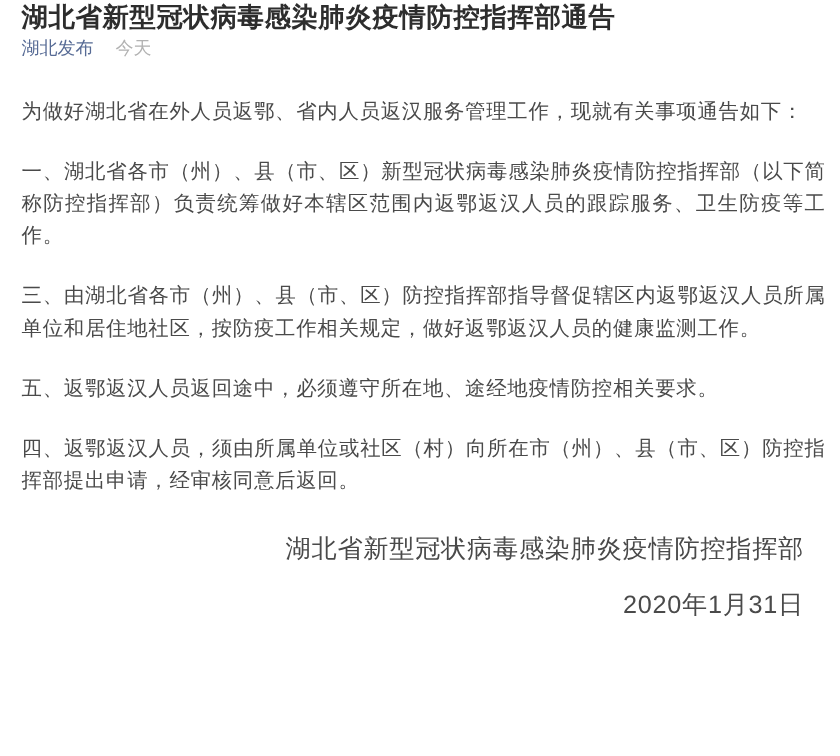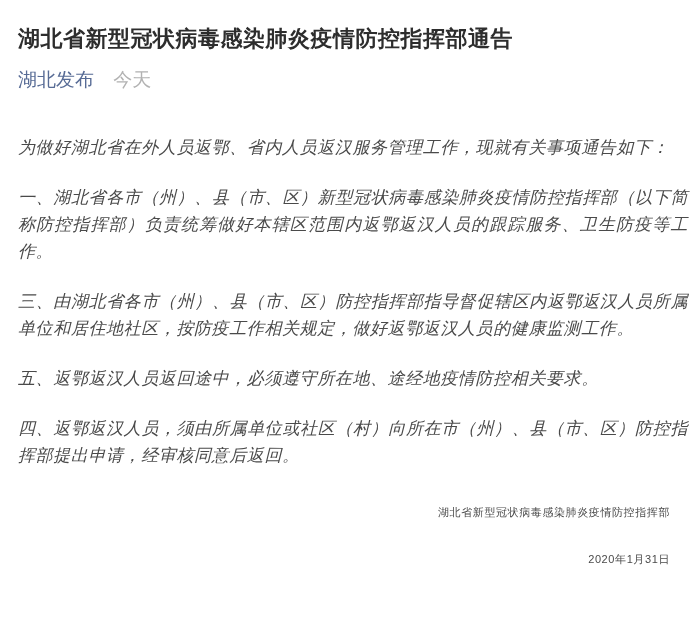--- a/index.html
+++ b/index.html
@@ -7,59 +7,57 @@
     width: 700px;
     height: 630px;
     background: #ffffff;
     font-family: "Liberation Sans", "DejaVu Sans", sans-serif;
     overflow: hidden;
   }
   .page {
     width: 700px;
     height: 554px;
     background: #ffffff;
-    padding: 24px 12px 0 18px;
+    padding: 0 12px 0 18px;
   }
   .title {
     font-size: 22px;
     font-weight: bold;
     color: #2d2d2d;
     line-height: 30px;
     letter-spacing: 0.5px;
   }
   .meta {
-    margin-top: 15px;
-    font-size: 19px;
+    font-size: 15px;
     line-height: 21px;
   }
   .account {
     color: #576b95;
     text-decoration: none;
     cursor: pointer;
   }
   .time {
     color: #b2b2b2;
     margin-left: 14px;
   }
   .body-wrap {
-    margin-top: 44px;
-    font-style: italic;
+    margin-top: 28px;
   }
   .body-wrap p {
     font-size: 17px;
     letter-spacing: 0.6px;
     line-height: 27px;
     color: #4a4a4a;
     text-align: justify;
     margin: 0 0 23px 0;
   }
   .sign-block {
     text-align: right;
     padding-right: 18px;
-    font-size: 11px;
+    font-size: 21px;
     letter-spacing: 0.6px;
     color: #4a4a4a;
     line-height: 27px;
   }
   .signature { margin-top: 30px; }
   .pub-date  { margin-top: 20px; }
 </style>
 </head>
 <body>
 

